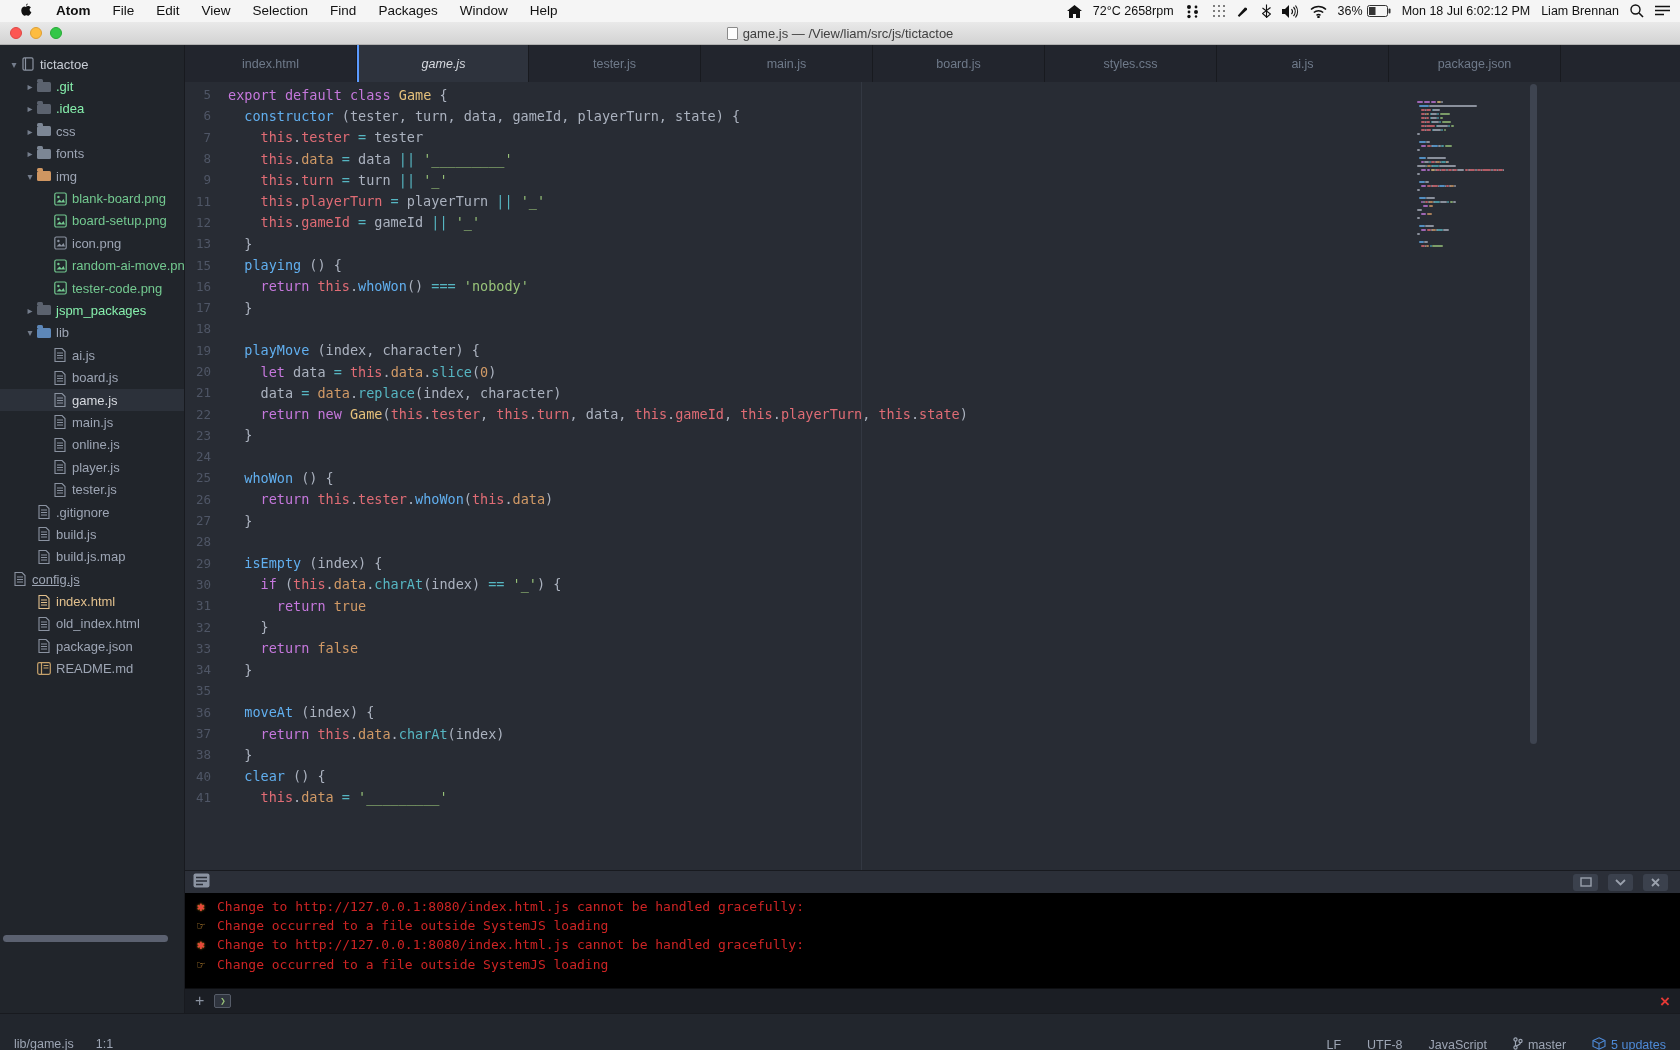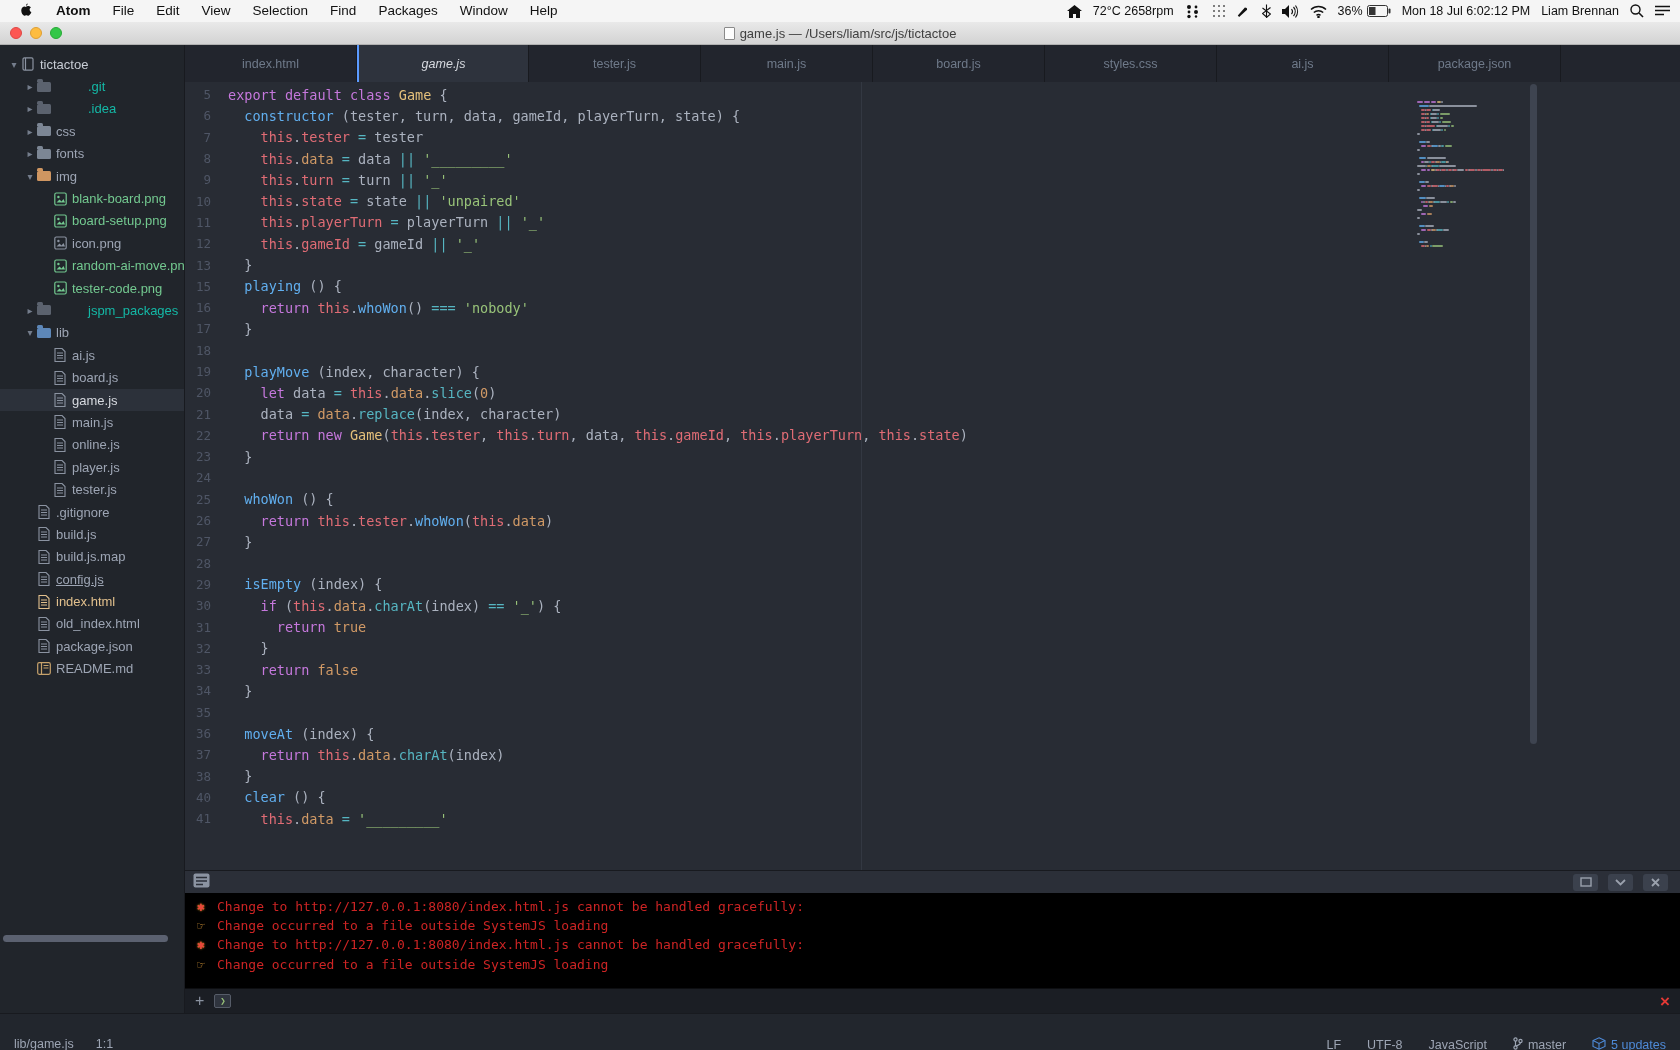--- a/index.html
+++ b/index.html
@@ -28,21 +28,21 @@
                border-radius:1px; margin-right:5px; display:inline-block; }
   
   .workspace { display:flex; height:968px; }
   .tree-panel { width:185px; min-width:185px; background:#21252b; border-right:1px solid #181a1f;
                 position:relative; color:#9da5b4; font-size:13px; padding-top:8px; }
   .tree-row { height:22.4px; display:flex; align-items:center; white-space:nowrap; }
   .tree-row.selected { background:#2c313a; color:#d7dae0; }
   .tw-chev { width:12px; text-align:center; font-size:10px; color:#747d8c; flex:0 0 12px; }
   .tw-icon { width:16px; flex:0 0 16px; display:flex; align-items:center; justify-content:center; }
   .tw-label { padding-left:4px; }
-  .dim { color:#14b8a6;margin-left:32px; }
+  .dim { color:#86efac; }
   .tree-hscroll { position:absolute; left:3px; top:890px; width:165px; height:7px;
                   border-radius:4px; background:#5b6170; }
   
   .right-col { flex:1; display:flex; flex-direction:column; min-width:0; }
   .tab-bar { height:37px; background:#22252d; display:flex; font-size:12.5px; color:#6f7a8a; }
   .tab { width:172px; display:flex; align-items:center; justify-content:center;
          border-right:1px solid #181a1f; cursor:default; }
   .tab.active { background:#2e333d; color:#d7dae0; font-style:italic;
                 border-left:2px solid #5c9bff; }
   
@@ -194,21 +194,21 @@
   </span>
 </div>
 
 <div class="titlebar">
   <span class="lights">
     <span class="light red"></span>
     <span class="light yellow"></span>
     <span class="light green"></span>
   </span>
   <span class="title-doc"></span>
-  <span>game.js — /Users/liam/src/js/tictactoe</span>
+  <span>game.js — /View/liam/src/js/tictactoe</span>
 </div>
 
 <div class="workspace">
 
   <div class="tree-panel">
     <div id="tree-root">
         <div class="tree-row" style="padding-left: 8px;">
           <span class="tw-chev">▾</span>
           <span class="tw-icon">
             <svg width="12" height="14" viewBox="0 0 12 14">
@@ -435,21 +435,21 @@
           <span class="tw-icon">
             <svg width="12" height="14" viewBox="0 0 12 14">
               <path d="M1 .5h7L11 3.5V13.5H1z" fill="none" stroke="#8b93a1" stroke-width="1.1"></path>
               <g stroke="#8b93a1" stroke-width="1">
                 <path d="M3 5h6M3 7.5h6M3 10h6"></path>
               </g>
             </svg>
           </span>
           <span class="tw-label">build.js.map</span>
         </div>
-        <div class="tree-row" style="padding-left: 24px; text-decoration: underline;">
+        <div class="tree-row" style=" text-decoration: underline;">
           <span class="tw-chev"></span>
           <span class="tw-icon">
             <svg width="12" height="14" viewBox="0 0 12 14">
               <path d="M1 .5h7L11 3.5V13.5H1z" fill="none" stroke="#8b93a1" stroke-width="1.1"></path>
               <g stroke="#8b93a1" stroke-width="1">
                 <path d="M3 5h6M3 7.5h6M3 10h6"></path>
               </g>
             </svg>
           </span>
           <span class="tw-label">config.js</span>
@@ -532,24 +532,20 @@
             <span class="gutter-num">7</span>
             <span class="code-text"><span class="tk-w">    </span><span class="tk-r">this</span><span class="tk-w">.</span><span class="tk-r">tester</span><span class="tk-w"> </span><span class="tk-c">=</span><span class="tk-w"> tester</span></span>
           </div>
           <div class="code-row">
             <span class="gutter-num">8</span>
             <span class="code-text"><span class="tk-w">    </span><span class="tk-r">this</span><span class="tk-w">.</span><span class="tk-o">data</span><span class="tk-w"> </span><span class="tk-c">=</span><span class="tk-w"> data </span><span class="tk-c">||</span><span class="tk-w"> </span><span class="tk-g">'_________'</span></span>
           </div>
           <div class="code-row">
             <span class="gutter-num">9</span>
             <span class="code-text"><span class="tk-w">    </span><span class="tk-r">this</span><span class="tk-w">.</span><span class="tk-r">turn</span><span class="tk-w"> </span><span class="tk-c">=</span><span class="tk-w"> turn </span><span class="tk-c">||</span><span class="tk-w"> </span><span class="tk-g">'_'</span></span>
-          </div>
-          <div class="code-row">
-            <span class="gutter-num">10</span>
-            <span class="code-text"><span class="tk-w">    </span><span class="tk-r">this</span><span class="tk-w">.</span><span class="tk-r">state</span><span class="tk-w"> </span><span class="tk-c">=</span><span class="tk-w"> state </span><span class="tk-c">||</span><span class="tk-w"> </span><span class="tk-g">'unpaired'</span></span>
           </div>
           <div class="code-row">
             <span class="gutter-num">11</span>
             <span class="code-text"><span class="tk-w">    </span><span class="tk-r">this</span><span class="tk-w">.</span><span class="tk-r">playerTurn</span><span class="tk-w"> </span><span class="tk-c">=</span><span class="tk-w"> playerTurn </span><span class="tk-c">||</span><span class="tk-w"> </span><span class="tk-g">'_'</span></span>
           </div>
           <div class="code-row">
             <span class="gutter-num">12</span>
             <span class="code-text"><span class="tk-w">    </span><span class="tk-r">this</span><span class="tk-w">.</span><span class="tk-r">gameId</span><span class="tk-w"> </span><span class="tk-c">=</span><span class="tk-w"> gameId </span><span class="tk-c">||</span><span class="tk-w"> </span><span class="tk-g">'_'</span></span>
           </div>
           <div class="code-row">

